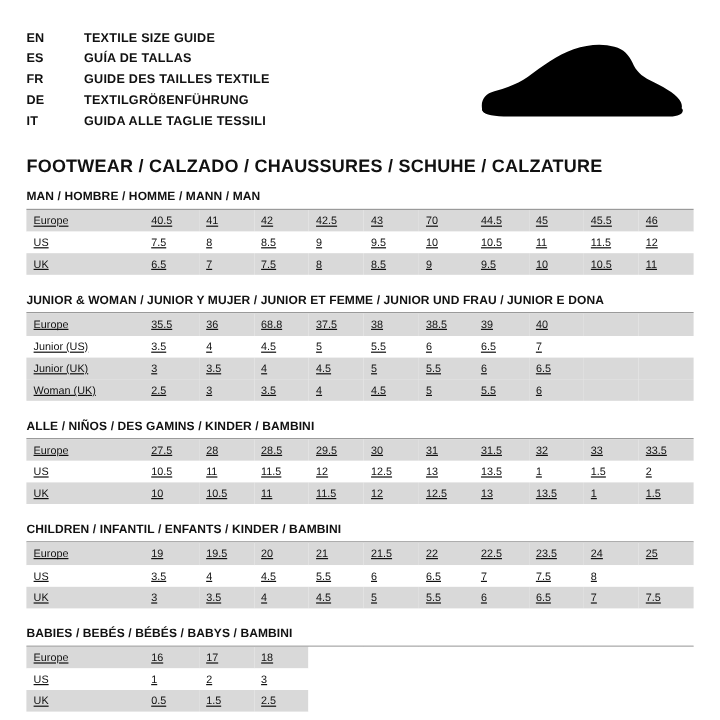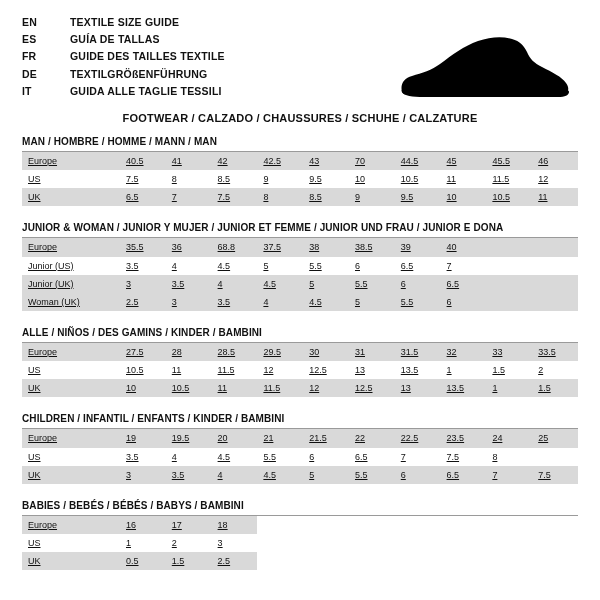--- a/index.html
+++ b/index.html
@@ -18,21 +18,21 @@
     position: relative;
     width: 600px;
     height: 600px;
     box-sizing: border-box;
     padding: 14px 22px 0 22px;
   }
 
   
   .header {
     display: flex;
-    align-items: flex-start;
+    align-items: flex-end;
     justify-content: space-between;
   }
   .lang-table {
     border-collapse: collapse;
     font-size: 10.5px;
     font-weight: bold;
     letter-spacing: 0.2px;
   }
   .lang-table td {
     padding: 1px 0;
@@ -46,25 +46,24 @@
 
   .shoe-wrap {
     width: 190px;
     height: 80px;
     margin-right: 6px;
     margin-top: 16px;
   }
   .shoe-wrap svg { display: block; }
 
   .footwear-title {
-    font-size: 11px;
+    font-size: 15px;
     font-weight: bold;
     letter-spacing: 0.2px;
-    margin-top: 2px;
-    text-align: center;
+    margin-top: 20px;
   }
 
   
   .section {
     margin-top: 16px;
   }
   .section-title {
     font-size: 10px;
     font-weight: bold;
     letter-spacing: 0.1px;

